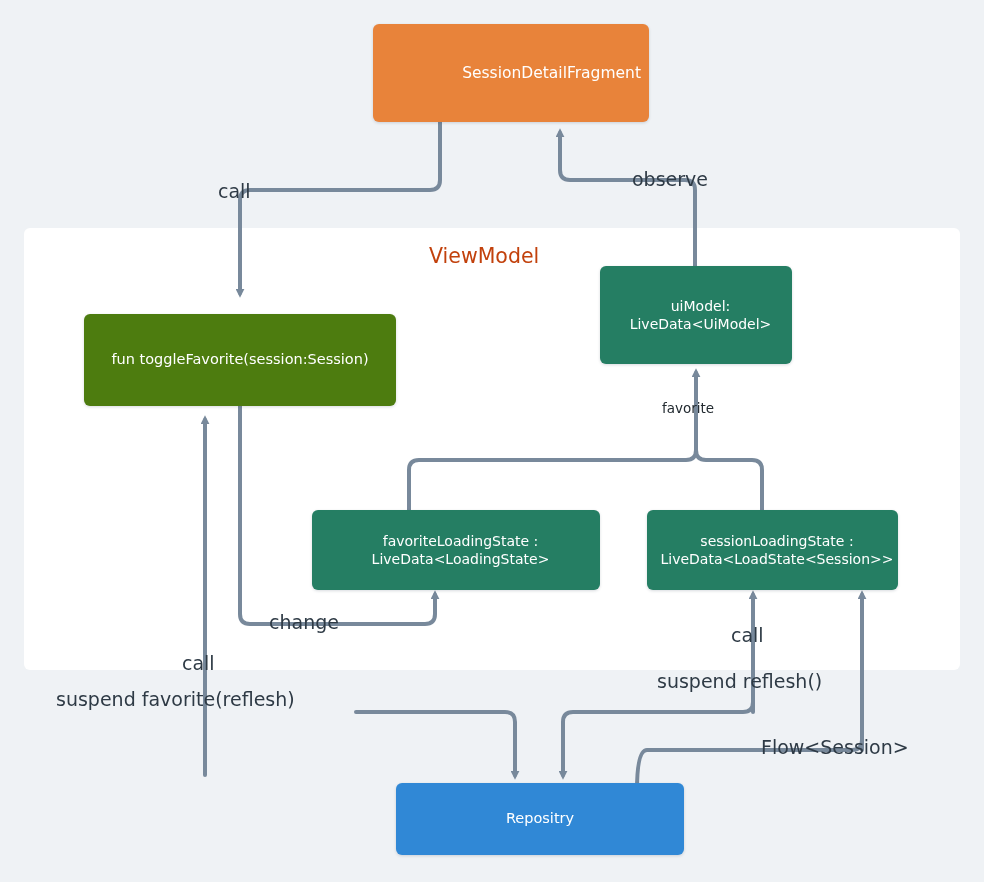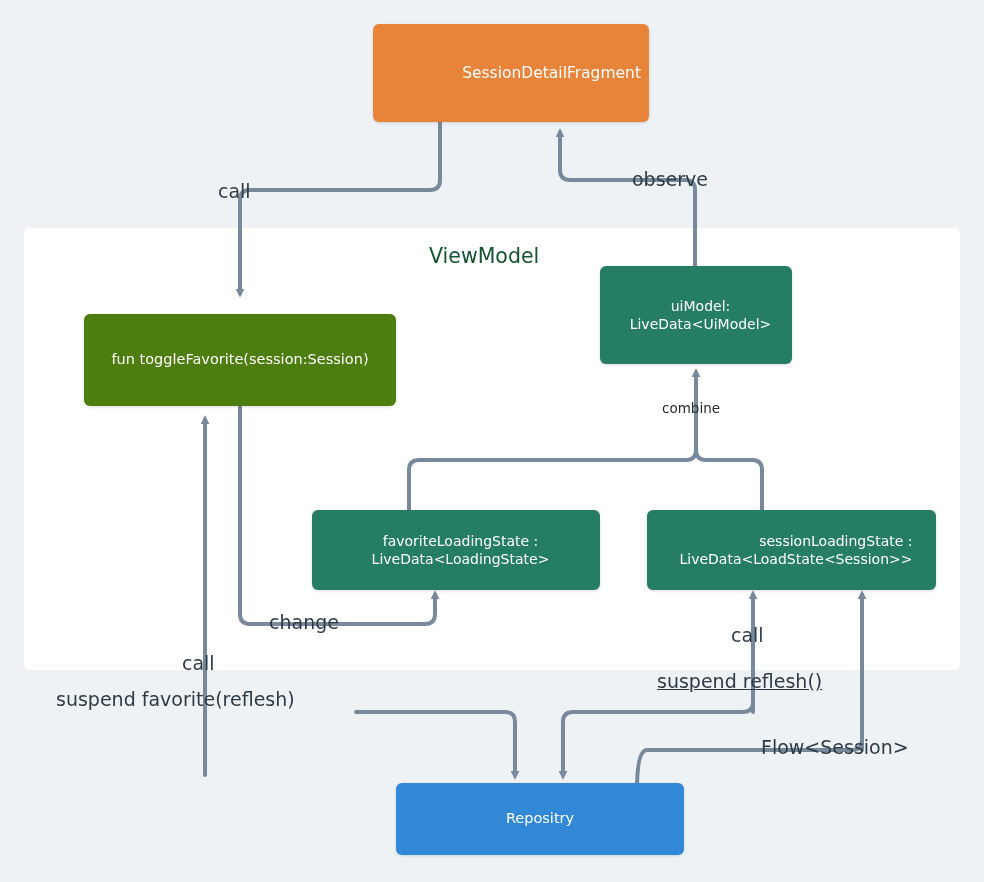--- a/index.html
+++ b/index.html
@@ -37,21 +37,21 @@
   .n-state{background:#257e63;font-size:14px;padding-left:17px;}
   .n-repo{background:#3088d6;font-size:14.5px;}
 
   .lbl{
     position:absolute;
     color:#2e3a45;
     font-size:19px;
     white-space:nowrap;
   }
   .lbl.sm{font-size:13.5px;color:#222a30;}
-  .lbl.panel-title{font-size:20.5px;color:#14532d;}
+  .lbl.panel-title{font-size:20.5px;color:#c2410c;}
 </style>
 </head>
 <body>
 
 <div id="stage">
 
   <div class="panel" style="left:24px;top:228px;width:936px;height:442px;"></div>
 
   <svg class="edges" viewBox="0 0 984 882">
     <defs>
@@ -96,42 +96,42 @@
   <div class="node n-state" style="left:600px;top:266px;width:192px;height:98px;">
     <span>uiModel:
 LiveData&lt;UiModel&gt;</span>
   </div>
 
   <div class="node n-state" style="left:312px;top:510px;width:288px;height:80px;">
     <span>favoriteLoadingState :
 LiveData&lt;LoadingState&gt;</span>
   </div>
 
-  <div class="node n-state" style="left:647px;top:510px;width:289px;height:80px;text-align:right;">
+  <div class="node n-state" style="left:647px;top:510px;width:251px;height:80px;">
     <span>sessionLoadingState :
 LiveData&lt;LoadState&lt;Session&gt;&gt;</span>
   </div>
 
   <div class="node n-repo" style="left:396px;top:783px;width:288px;height:72px;">
     <span>Repositry</span>
   </div>
 
   <div class="lbl panel-title" style="left:429px;top:244px;">ViewModel</div>
 
   <div class="lbl" style="left:218px;top:180px;">call</div>
 
   <div class="lbl" style="left:632px;top:168px;">observe</div>
 
-  <div class="lbl sm" style="left:662px;top:400px;">combine</div>
+  <div class="lbl sm" style="left:662px;top:400px;">favorite</div>
 
   <div class="lbl" style="left:269px;top:611px;">change</div>
 
   <div class="lbl" style="left:182px;top:652px;">call</div>
 
   <div class="lbl" style="left:56px;top:688px;">suspend favorite(reflesh)</div>
 
   <div class="lbl" style="left:731px;top:624px;">call</div>
 
-  <div class="lbl" style="left:657px;top:670px;text-decoration:underline;">suspend reflesh()</div>
+  <div class="lbl" style="left:657px;top:670px;">suspend reflesh()</div>
 
   <div class="lbl" style="left:761px;top:736px;">Flow&lt;Session&gt;</div>
 
 </div>
 
 </body></html>

